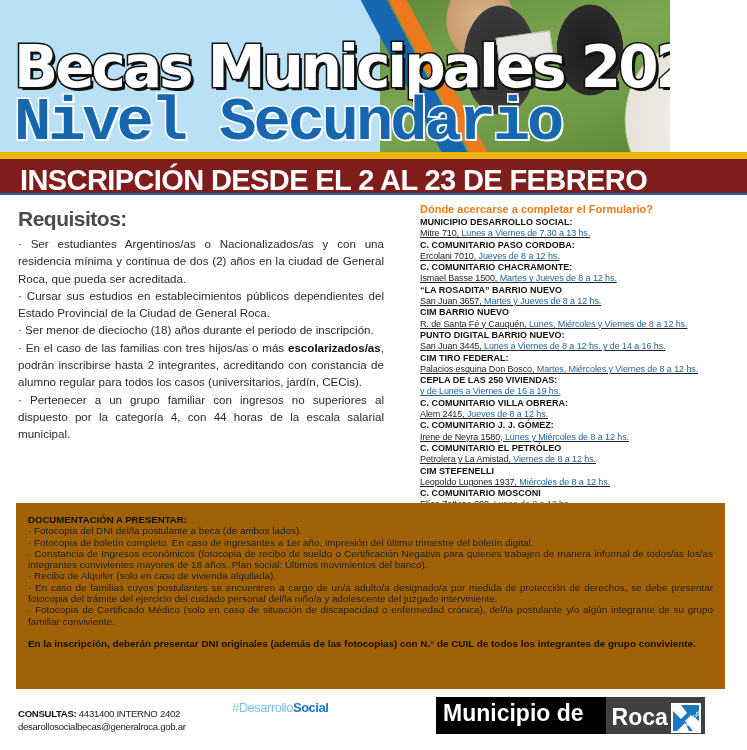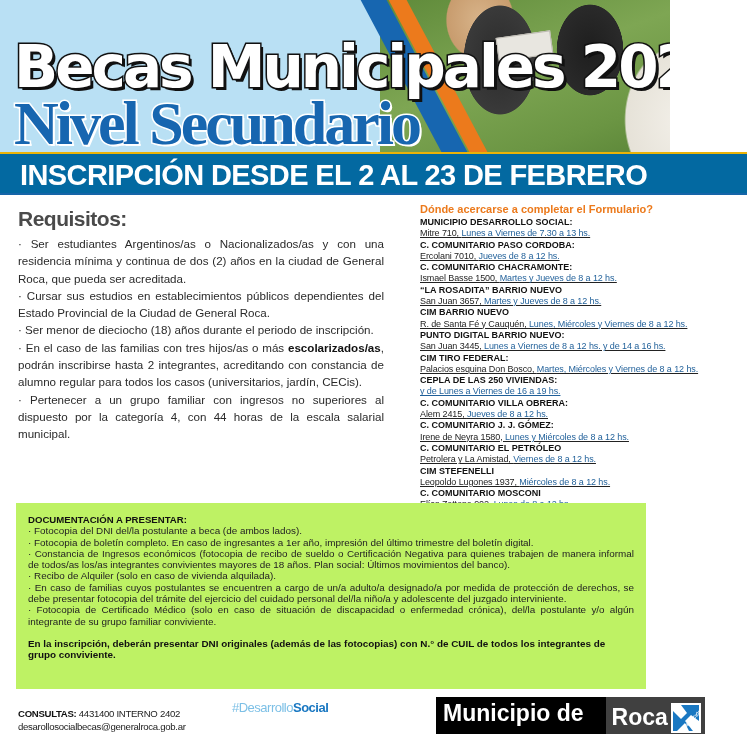--- a/index.html
+++ b/index.html
@@ -19,41 +19,41 @@
   .book { position: absolute; left: 497px; top: 34px; width: 55px; height: 24px; background: #e8e6e0; border: 1px solid #bdbab2; transform: rotate(-8deg); }
   .stripe { position: absolute; top: -20px; height: 200px; transform: skewX(28deg); transform-origin: top left; }
   .stripe-blue { left: 350px; width: 26px; background: #1766b0; }
   .stripe-orange { left: 378px; width: 18px; background: #ec7a1c; }
 
   .title1 { position: absolute; left: 14px; top: 38px; font-size: 58px; font-weight: 900; letter-spacing: -3px; color: #ffffff; line-height: 1;
     -webkit-text-stroke: 3px #111; paint-order: stroke fill;
     text-shadow: 3px 3px 0 #111, 0 0 2px #111; white-space: nowrap; font-family: "DejaVu Sans", sans-serif; }
   .title2 { position: absolute; left: 14px; top: 92px; font-size: 62px; font-weight: 900; letter-spacing: -3px; color: #1766b0; line-height: 1;
     -webkit-text-stroke: 3px #ffffff; paint-order: stroke fill;
-    text-shadow: 2px 2px 0 #ffffff; white-space: nowrap; font-family: Liberation Serif, serif; }
+    text-shadow: 2px 2px 0 #ffffff; white-space: nowrap; font-family: Liberation Mono, monospace; }
 
-  .banner { position: absolute; left: 0; top: 152px; width: 747px; height: 43px; background: #0369a1;
-    border-top: 2px solid #eab308; border-bottom: 2px solid #1565a8; }
+  .banner { position: absolute; left: 0; top: 152px; width: 747px; height: 43px; background: #7f1d1d;
+    border-top: 7px solid #eab308; border-bottom: 2px solid #1565a8; }
   .banner-text { position: absolute; left: 20px; top: 5px; font-size: 29px; font-weight: 700; color: #ffffff; letter-spacing: -0.6px; white-space: nowrap; }
 
   
   .req { position: absolute; left: 18px; top: 207px; width: 366px; }
   .req-title { font-size: 21px; font-weight: 700; color: #4a4a4a; letter-spacing: -0.5px; margin-bottom: 4px; }
   .req-item { font-size: 11.6px; line-height: 17.3px; text-align: justify; color: #2a2a2a; }
   .req-item b { font-weight: 700; color: #111; }
 
   
   .loc { position: absolute; left: 420px; top: 203px; width: 320px; }
   .loc-title { font-size: 11px; font-weight: 700; color: #ec7a1c; margin-bottom: 2px; white-space: nowrap; }
   .loc-name { font-size: 9px; font-weight: 700; color: #111; line-height: 11.3px; white-space: nowrap; }
   .loc-addr { font-size: 9px; color: #222; line-height: 11.3px; white-space: nowrap; letter-spacing: -0.1px; text-decoration: underline; }
   .loc-hours { color: #1f5f99; }
 
   
-  .docs { position: absolute; left: 16px; top: 503px; width: 630px; height: 186px; background: #bef264; padding: 11px 12px 16px 12px; }
+  .docs { position: absolute; left: 16px; top: 503px; width: 709px; height: 186px; background: #a16207; padding: 11px 12px 16px 12px; }
   .docs-title { font-size: 9.6px; font-weight: 700; color: #111; line-height: 11.3px; }
   .docs-item { font-size: 9.9px; color: #222; line-height: 11.3px; text-align: justify; }
   .docs-note { font-size: 9.9px; font-weight: 700; color: #111; line-height: 11.3px; margin-top: 11px; }
 
   
   .footer-left { position: absolute; left: 18px; top: 707px; }
   .contact-line { font-size: 9.6px; color: #222; line-height: 13px; white-space: nowrap; letter-spacing: -0.3px; }
   .contact-line b { font-weight: 700; color: #111; }
   .hashtag { position: absolute; left: 232px; top: 700px; font-size: 13px; white-space: nowrap; letter-spacing: -0.5px; }
   .hash-light { color: #7dc0e6; }

